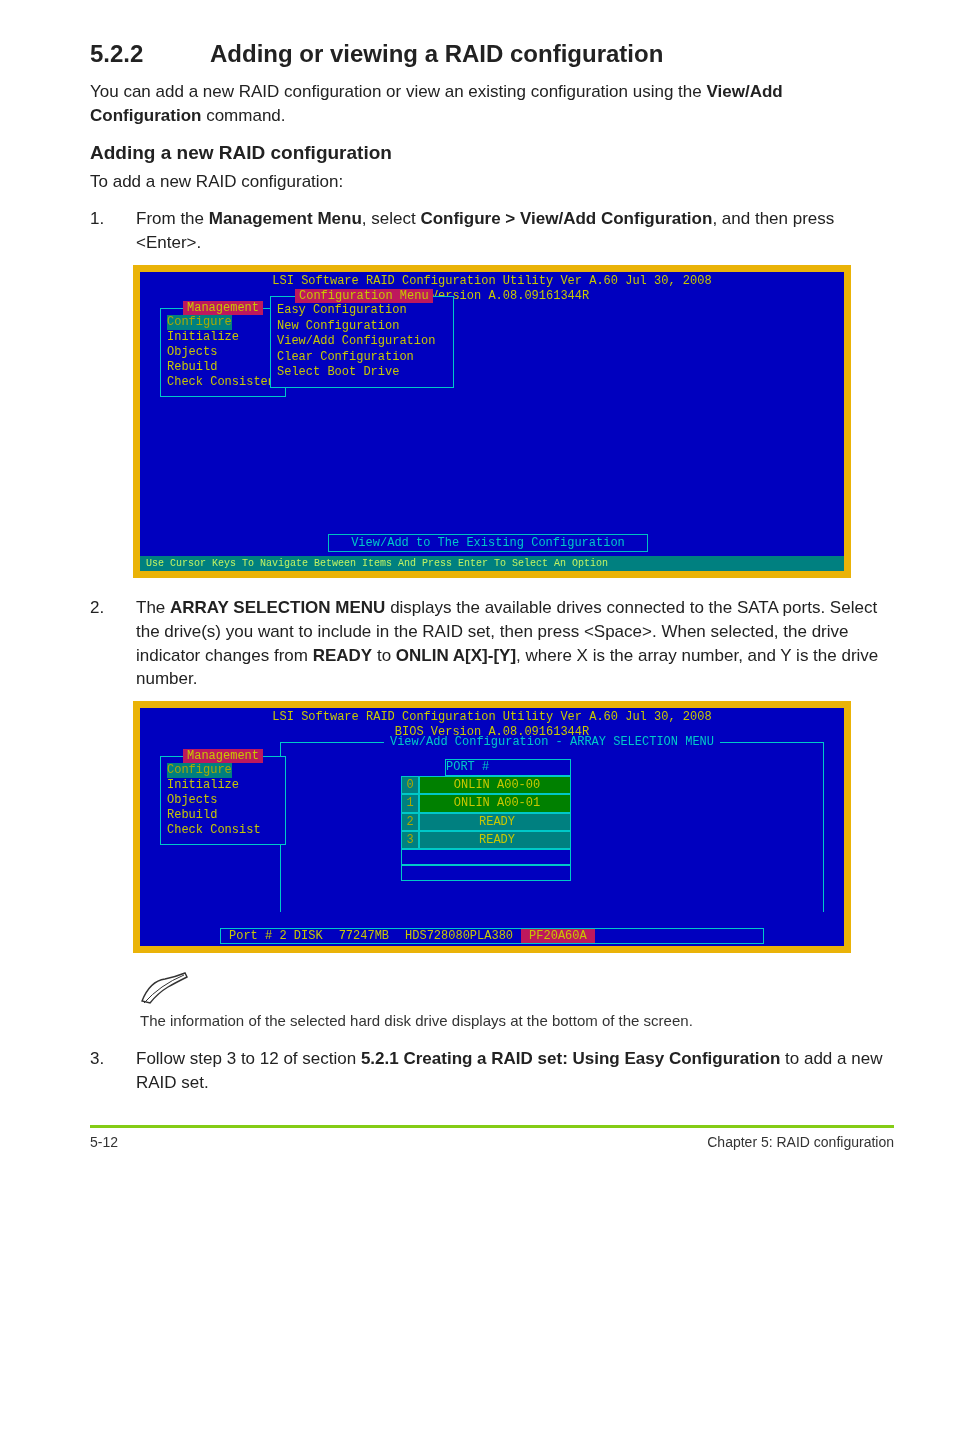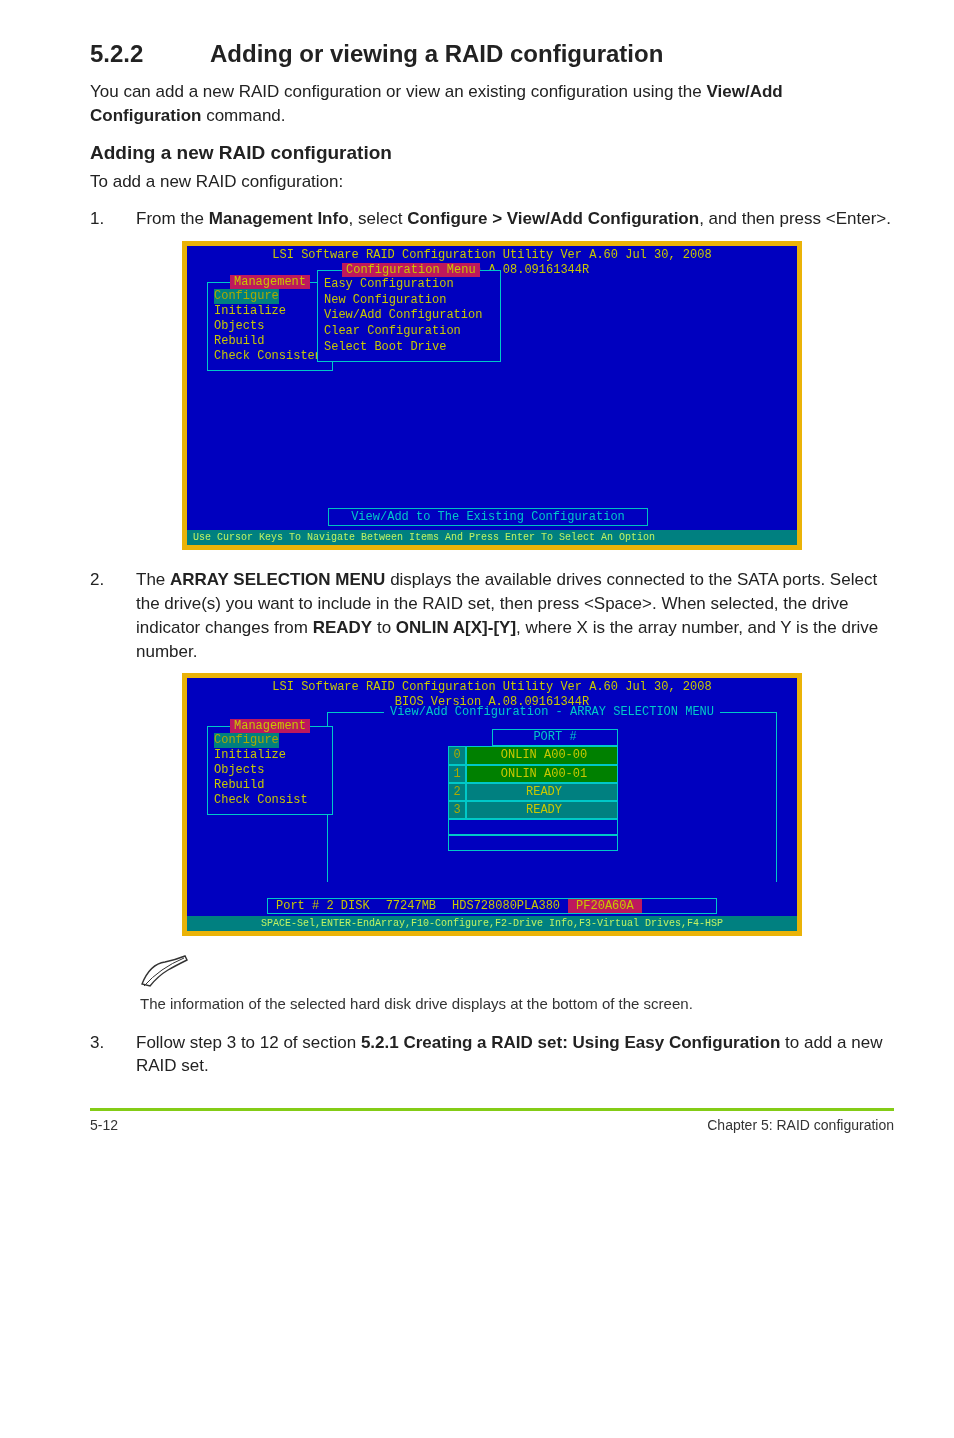--- a/index.html
+++ b/index.html
@@ -9,21 +9,21 @@
     h2.sec-heading .num { display:inline-block; width:120px; }
     p.body { font-size:17px; line-height:1.4; margin-bottom:14px; }
     h3.sub-heading { font-size:19px; font-weight:bold; margin:14px 0 6px 0; }
     ol.steps { list-style:none; margin:0; padding:0; }
     ol.steps > li { display:flex; margin-bottom:10px; font-size:17px; line-height:1.4; }
     ol.steps > li .stepnum { width:46px; flex-shrink:0; }
     ol.steps > li .stepbody { flex:1; }
     .b { font-weight:bold; }
 
     
-    .bios { font-family: "Courier New", Courier, monospace; background:#0000bf; color:#c8c800; width:620px; margin:4px auto 18px auto; font-size:12px; padding:0; position:relative; border:5px solid #eab308; }
+    .bios { font-family: "Courier New", Courier, monospace; background:#0000bf; color:#c8c800; width:718px; margin:4px auto 18px auto; font-size:12px; padding:0; position:relative; border:7px solid #eab308; }
     .bios .top { text-align:center; line-height:1.25; padding-top:2px; }
     .bios-area { position:relative; height:230px; }
 
     .term-box { position:absolute; border:1px solid #00c8c8; background:#0000bf; }
     .term-box .title { position:absolute; top:-8px; background:#be185d; padding:0 4px; font-size:12px; }
 
     .mgmt-box { left:20px; top:4px; width:126px; padding:6px 6px 6px 6px; }
     .mgmt-box .title.after { left:22px; }
     .mgmt-item { color:#c8c800; font-size:12px; line-height:1.25; white-space:nowrap; }
     .mgmt-item.sel { background:#008080; color:#aaaa00; display:inline-block; }
@@ -35,21 +35,21 @@
     
     .bottom-box { border:1px solid #00c0c0; color:#00c8c8; text-align:center; width:320px; margin:0 auto; font-size:12px; padding:1px 0; }
     .bios .bottom { text-align:center; background:#0000bf; padding:0 8px 4px 0; }
     .bios .footbar { background:#008080; color:#bef264; text-align:left; padding:2px 6px; font-size:10px; }
 
     
     .bios2-area { position:relative; height:206px; }
     .array-title { text-align:center; color:#00c8c8; position:absolute; top:2px; left:140px; right:20px; border:1px solid #00c8c8; border-bottom:none; padding:0 0 6px 0; height:170px; }
     .array-title .tt { position:relative; top:-8px; background:#0000bf; display:inline-block; padding:0 6px; }
     .port-box { position:absolute; top:16px; left:120px; width:170px; }
-    .port-box .hdr { border:1px solid #00c8c8; text-align:center; color:#00c8c8; font-size:12px; padding:0; line-height:1.25;margin-left:44px;}
+    .port-box .hdr { border:1px solid #00c8c8; text-align:left; color:#00c8c8; font-size:12px; padding:0; line-height:1.25;margin-left:44px;}
     .port-row { display:flex; }
     .port-row .n { width:18px; text-align:center; color:#aaaa00; background:#008080; border:1px solid #00c8c8; font-size:12px; line-height:1.35;}
     .port-row .v { flex:1; border:1px solid #00c8c8; color:#c8c800; padding-left:4px; font-size:12px; background:#008080; line-height:1.35;}
     .port-row .v.green { background:#008000; }
     .port-row .blank { flex:1; border:1px solid #00c8c8; height:16px; }
 
     .info-row { position:absolute; bottom:2px; left:80px; right:80px; border:1px solid #00c8c8; display:flex; font-size:12px; }
     .info-row span.cell { flex:0 0 auto; padding:0 8px; color:#c8c800; }
     .info-row span.cell.deep { background:#be185d;text-align:right; }
 
@@ -74,21 +74,21 @@
     <span>You can add a new RAID configuration or view an existing configuration using the </span><span class="b">View/Add Configuration</span><span> command.</span>
   </p>
 
   <h3 class="sub-heading">Adding a new RAID configuration</h3>
   <p class="body">To add a new RAID configuration:</p>
 
   <ol class="steps">
     <li>
       <span class="stepnum">1.</span>
       <span class="stepbody">
-        <span>From the </span><span class="b">Management Info</span><span>, select </span><span class="b">Configure &gt; View/Add Configuration</span><span>, and then press &lt;Enter&gt;.</span>
+        <span>From the </span><span class="b">Management Menu</span><span>, select </span><span class="b">Configure &gt; View/Add Configuration</span><span>, and then press &lt;Enter&gt;.</span>
       </span>
     </li>
   </ol>
 
   <div class="bios">
     <div class="top">
       <div>LSI Software RAID Configuration Utility Ver A.60 Jul 30, 2008</div>
       <div>BIOS Version   A.08.09161344R</div>
     </div>
     <div class="bios-area">
@@ -166,21 +166,20 @@
         <div class="mgmt-item">Rebuild</div>
         <div class="mgmt-item">Check Consist</div>
       </div>
       <div class="info-row">
         <span class="cell">Port # 2 DISK</span>
         <span class="cell">77247MB</span>
         <span class="cell">HDS728080PLA380</span>
         <span class="cell deep">PF20A60A</span>
       </div>
     </div>
-    <div class="footbar" style="text-align:center;">SPACE-Sel,ENTER-EndArray,F10-Configure,F2-Drive Info,F3-Virtual Drives,F4-HSP</div>
   </div>
 
   <div class="note">
     <div class="icon">
       <svg viewBox="0 0 50 36">
         <path d="M2 30 Q 10 10 25 8 Q 35 6 45 2 L 47 6 Q 35 12 28 16 Q 18 22 10 32 Z" fill="none" stroke="#333" stroke-width="1.4"></path>
         <path d="M4 32 Q 20 14 44 4" fill="none" stroke="#333" stroke-width="1"></path>
       </svg>
     </div>
     <div class="txt">The information of the selected hard disk drive displays at the bottom of the screen.</div>

